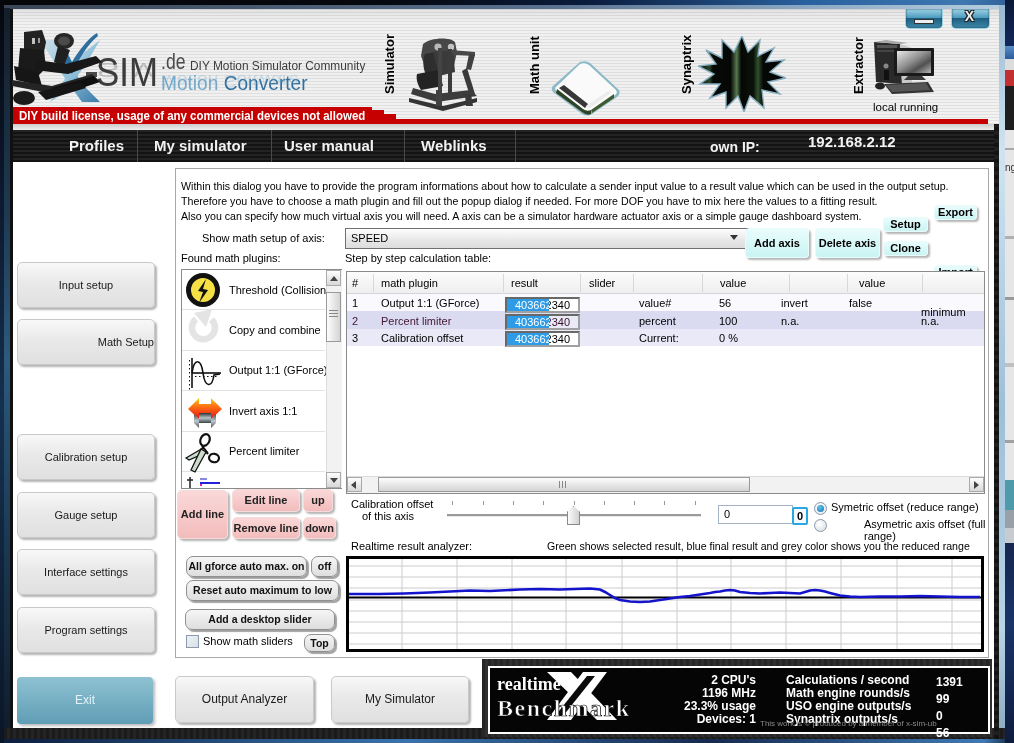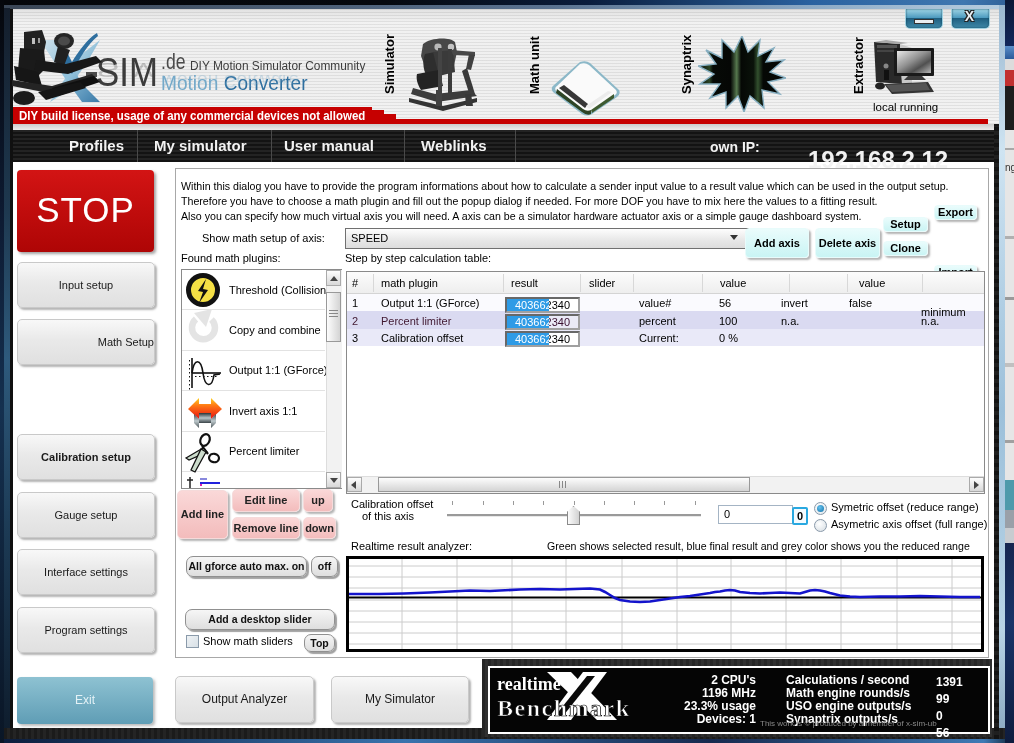--- a/index.html
+++ b/index.html
@@ -57,21 +57,21 @@
 <div class="ab" style="left:13px;top:130px;width:981px;height:32px;color:#f2f2f2;font-weight:bold;font-size:15px;">
  <div class="ab" style="left:32px;top:7px;margin-left:24px;">Profiles</div>
  <div class="ab" style="left:141px;top:7px;">My simulator</div>
  <div class="ab" style="left:271px;top:7px;">User manual</div>
  <div class="ab" style="left:408px;top:7px;">Weblinks</div>
  <div class="ab" style="left:124px;top:0;width:1px;height:32px;background:#4a4a4a;"></div>
  <div class="ab" style="left:258px;top:0;width:1px;height:32px;background:#4a4a4a;"></div>
  <div class="ab" style="left:391px;top:0;width:1px;height:32px;background:#4a4a4a;"></div>
  <div class="ab" style="left:502px;top:0;width:1px;height:32px;background:#4a4a4a;"></div>
  <div class="ab" style="left:697px;top:9px;font-size:14px;">own IP:</div>
- <div class="ab" style="left:795px;top:16px;font-size:24px;">192.168.2.12</div>
+ <div class="ab" style="left:795px;top:3px;font-size:15px;">192.168.2.12</div>
 </div>
 
 <div class="ab" style="left:84px;top:45px;width:320px;height:62px;">
  <div class="ab" style="left:2px;top:27px;width:11px;height:5px;background:#4a4a4a;"></div>
  <div class="ab" style="left:12px;top:5px;font-size:40px;color:#3c3c3c;transform:scaleX(.87);transform-origin:left;">SIM</div>
  <div class="ab" style="left:77px;top:4px;font-size:22px;color:#4a4a4a;transform:scaleX(.8);transform-origin:left;">.de</div>
  <div class="ab" style="left:106px;top:14px;font-size:12.5px;color:#3c3c3c;transform:scaleX(.95);transform-origin:left;">DIY Motion Simulator Community</div>
  <div class="ab" style="left:77px;top:26px;font-size:21px;transform:scaleX(.91);transform-origin:left;"><span style="color:#74a9c9;">Motion </span><span style="color:#2f6f9f;">Converter</span></div>
  <div class="ab" style="left:12px;top:36px;font-size:40px;color:#3c3c3c;transform:scaleX(.87) scaleY(-.5);transform-origin:left top;opacity:.25;">SIM</div>
  <div class="ab" style="left:77px;top:45px;font-size:21px;color:#74a9c9;transform:scaleX(.91) scaleY(-.8);transform-origin:left top;opacity:.3;">Motion Software</div>
@@ -185,24 +185,23 @@
  <ellipse cx="16" cy="46" rx="5" ry="3.5" fill="#222"></ellipse>
 </svg>
 </div>
 
 <div class="ab vlabel" style="left:382px;top:38px;height:56px;">Simulator</div>
 <div class="ab vlabel" style="left:527px;top:36px;height:58px;">Math unit</div>
 <div class="ab vlabel" style="left:679px;top:36px;height:58px;">Synaptrix</div>
 <div class="ab vlabel" style="left:851px;top:38px;height:56px;">Extractor</div>
 <div class="ab" style="left:873px;top:101px;font-size:11.5px;color:#000;">local running</div>
 
-<div class="ab" style="left:17px;top:170px;width:137px;height:82px;background:linear-gradient(#d31414,#ae0505);border-radius:4px;box-shadow:2px 2px 3px rgba(100,100,100,.6);color:#fff;font-size:35px;text-align:center;line-height:80px;letter-spacing:1px;">STOP</div>
 <div class="ab btn" style="left:17px;top:262px;width:136px;height:44px;font-size:11px;line-height:44px;">Input setup</div>
 <div class="ab btn" style="left:17px;top:319px;width:136px;height:44px;font-size:11px;line-height:44px;text-align:right;">Math Setup</div>
-<div class="ab btn" style="left:17px;top:434px;width:136px;height:44px;font-size:11px;line-height:44px;font-weight:bold;">Calibration setup</div>
+<div class="ab btn" style="left:17px;top:434px;width:136px;height:44px;font-size:11px;line-height:44px;">Calibration setup</div>
 <div class="ab btn" style="left:17px;top:492px;width:136px;height:44px;font-size:11px;line-height:44px;">Gauge setup</div>
 <div class="ab btn" style="left:17px;top:549px;width:136px;height:44px;font-size:11px;line-height:44px;">Interface settings</div>
 <div class="ab btn" style="left:17px;top:607px;width:136px;height:44px;font-size:11px;line-height:44px;">Program settings</div>
 <div class="ab" style="left:17px;top:677px;width:136px;height:47px;background:linear-gradient(#8ec2d2,#5f9db5);border-radius:4px;box-shadow:2px 2px 3px rgba(120,120,120,.5);color:#e4f2f6;font-size:12px;text-align:center;line-height:47px;">Exit</div>
 <div class="ab btn" style="left:175px;top:676px;width:137px;height:45px;font-size:12px;line-height:45px;">Output Analyzer</div>
 <div class="ab btn" style="left:331px;top:676px;width:136px;height:45px;font-size:12px;line-height:45px;">My Simulator</div>
 
 <div class="ab" style="left:175px;top:168px;width:812px;height:488px;border:1px solid #a8a8a8;background:#fff;"></div>
 <div class="ab t11" style="left:181px;top:180px;transform:scaleX(.967);transform-origin:left;">Within this dialog you have to provide the program informations about how to calculate a sender input value to a result value which can be used in the output setup.</div>
 <div class="ab t11" style="left:181px;top:195px;transform:scaleX(.967);transform-origin:left;">Therefore you have to choose a math plugin and fill out the popup dialog if needed. For more DOF you have to mix here the values to a fitting result.</div>
@@ -378,21 +377,21 @@
 <div class="ab" style="left:634px;top:501px;width:1px;height:4px;background:#999;"></div>
 <div class="ab" style="left:664px;top:501px;width:1px;height:4px;background:#999;"></div>
 <div class="ab" style="left:695px;top:501px;width:1px;height:4px;background:#999;"></div>
 <div class="ab" style="left:567px;top:506px;width:13px;height:19px;background:linear-gradient(90deg,#fbfbfb,#d2d2d2);border:1px solid #8a8a8a;box-sizing:border-box;clip-path:polygon(0 30%,50% 0,100% 30%,100% 100%,0 100%);"></div>
 <div class="ab" style="left:718px;top:505px;width:68px;height:17px;border:1px solid #a4b4c4;background:#fff;font-size:11px;line-height:17px;padding-left:5px;">0</div>
 <div class="ab" style="left:792px;top:507px;width:12px;height:14px;border:2px solid #29a8e0;border-radius:2px;background:#f4fbff;font-size:11px;font-weight:bold;line-height:14px;text-align:center;">0</div>
 <div class="ab" style="left:814px;top:502px;width:11px;height:11px;border:1px solid #8a9aaa;border-radius:50%;background:radial-gradient(circle at 40% 35%,#fff,#dce4ea);"></div>
 <div class="ab" style="left:817px;top:505px;width:7px;height:7px;border-radius:50%;background:radial-gradient(circle at 40% 35%,#66c2ee,#1272aa);"></div>
 <div class="ab" style="left:814px;top:519px;width:11px;height:11px;border:1px solid #8a9aaa;border-radius:50%;background:radial-gradient(circle at 40% 35%,#fff,#d4dce2);"></div>
 <div class="ab t11" style="left:831px;top:501px;">Symetric offset (reduce range)</div>
-<div class="ab t11" style="left:831px;top:518px;">Asymetric axis offset (full range)</div>
+<div class="ab t11" style="left:864px;top:518px;">Asymetric axis offset (full range)</div>
 
 <div class="ab t11" style="left:351px;top:540px;">Realtime result analyzer:</div>
 <div class="ab t11" style="left:547px;top:540px;transform:scaleX(.963);transform-origin:left;">Green shows selected result, blue final result and grey color shows you the reduced range</div>
 
 <div class="ab" style="left:346px;top:556px;width:638px;height:96px;background:#000;"></div>
 <div class="ab" style="left:349px;top:559px;width:632px;height:90px;background:#fff;">
 <svg width="632" height="90" viewBox="0 0 632 90">
  <g stroke="#cccccc" stroke-width="1">
   <line x1="53" y1="0" x2="53" y2="90"></line>
           <line x1="108" y1="0" x2="108" y2="90"></line>
@@ -414,20 +413,21 @@
           <line x1="0" y1="74" x2="632" y2="74"></line>
           <line x1="0" y1="85" x2="632" y2="85"></line>
  </g>
  <line x1="0" y1="38.5" x2="632" y2="38.5" stroke="#000" stroke-width="2"></line>
  <polyline fill="none" stroke="#1414cc" stroke-width="2.6" points="0,35 30,35 55,34.5 81,33.5 111,32 121,31.5 141,32 171,30.5 191,30 211,30.5 226,30 241,29.5 251,30.5 256,33 261,36 266,39 271,41 281,42.5 291,43 301,42.5 311,41 321,39.5 331,38 341,37 351,35.5 361,34 366,33 371,32.5 376,31.5 381,31 386,31.5 391,33 401,34 411,34.5 421,34 431,33.5 441,34 451,34.5 456,33 461,31.5 466,31 471,31.5 476,32.5 481,34 491,36.5 501,37.5 511,38 531,37.5 551,37.5 571,37 591,37.5 611,38 631,38"></polyline>
 </svg>
 </div>
 
 <div class="ab grayb" style="left:186px;top:556px;width:119px;height:19px;line-height:19px;">All gforce auto max. on</div>
 <div class="ab grayb" style="left:311px;top:556px;width:25px;height:19px;line-height:19px;">off</div>
+<div class="ab grayb" style="left:186px;top:580px;width:151px;height:19px;line-height:19px;">Reset auto maximum to low</div>
 <div class="ab grayb" style="left:185px;top:609px;width:148px;height:19px;line-height:19px;">Add a desktop slider</div>
 <div class="ab" style="left:186px;top:635px;width:11px;height:11px;border:1px solid #8a9aaa;background:linear-gradient(135deg,#eef2f5,#d8e0e6);"></div>
 <div class="ab t11" style="left:203px;top:635px;">Show math sliders</div>
 <div class="ab grayb" style="left:304px;top:634px;width:29px;height:16px;line-height:16px;">Top</div>
 
 <div class="ab" style="left:482px;top:659px;width:510px;height:78px;background:repeating-linear-gradient(90deg,#262626 0 3px,#303030 3px 6px);"></div>
 <div class="ab" style="left:488px;top:666px;width:498px;height:64px;border:2px solid #fff;background:#050505;"></div>
 <div class="ab" style="left:495px;top:670px;width:175px;height:54px;color:#fff;">
  <svg width="175" height="54" viewBox="0 0 175 54">
   <path d="M52 50 L88 2 L112 2 L76 50 Z" fill="#fff"></path>

